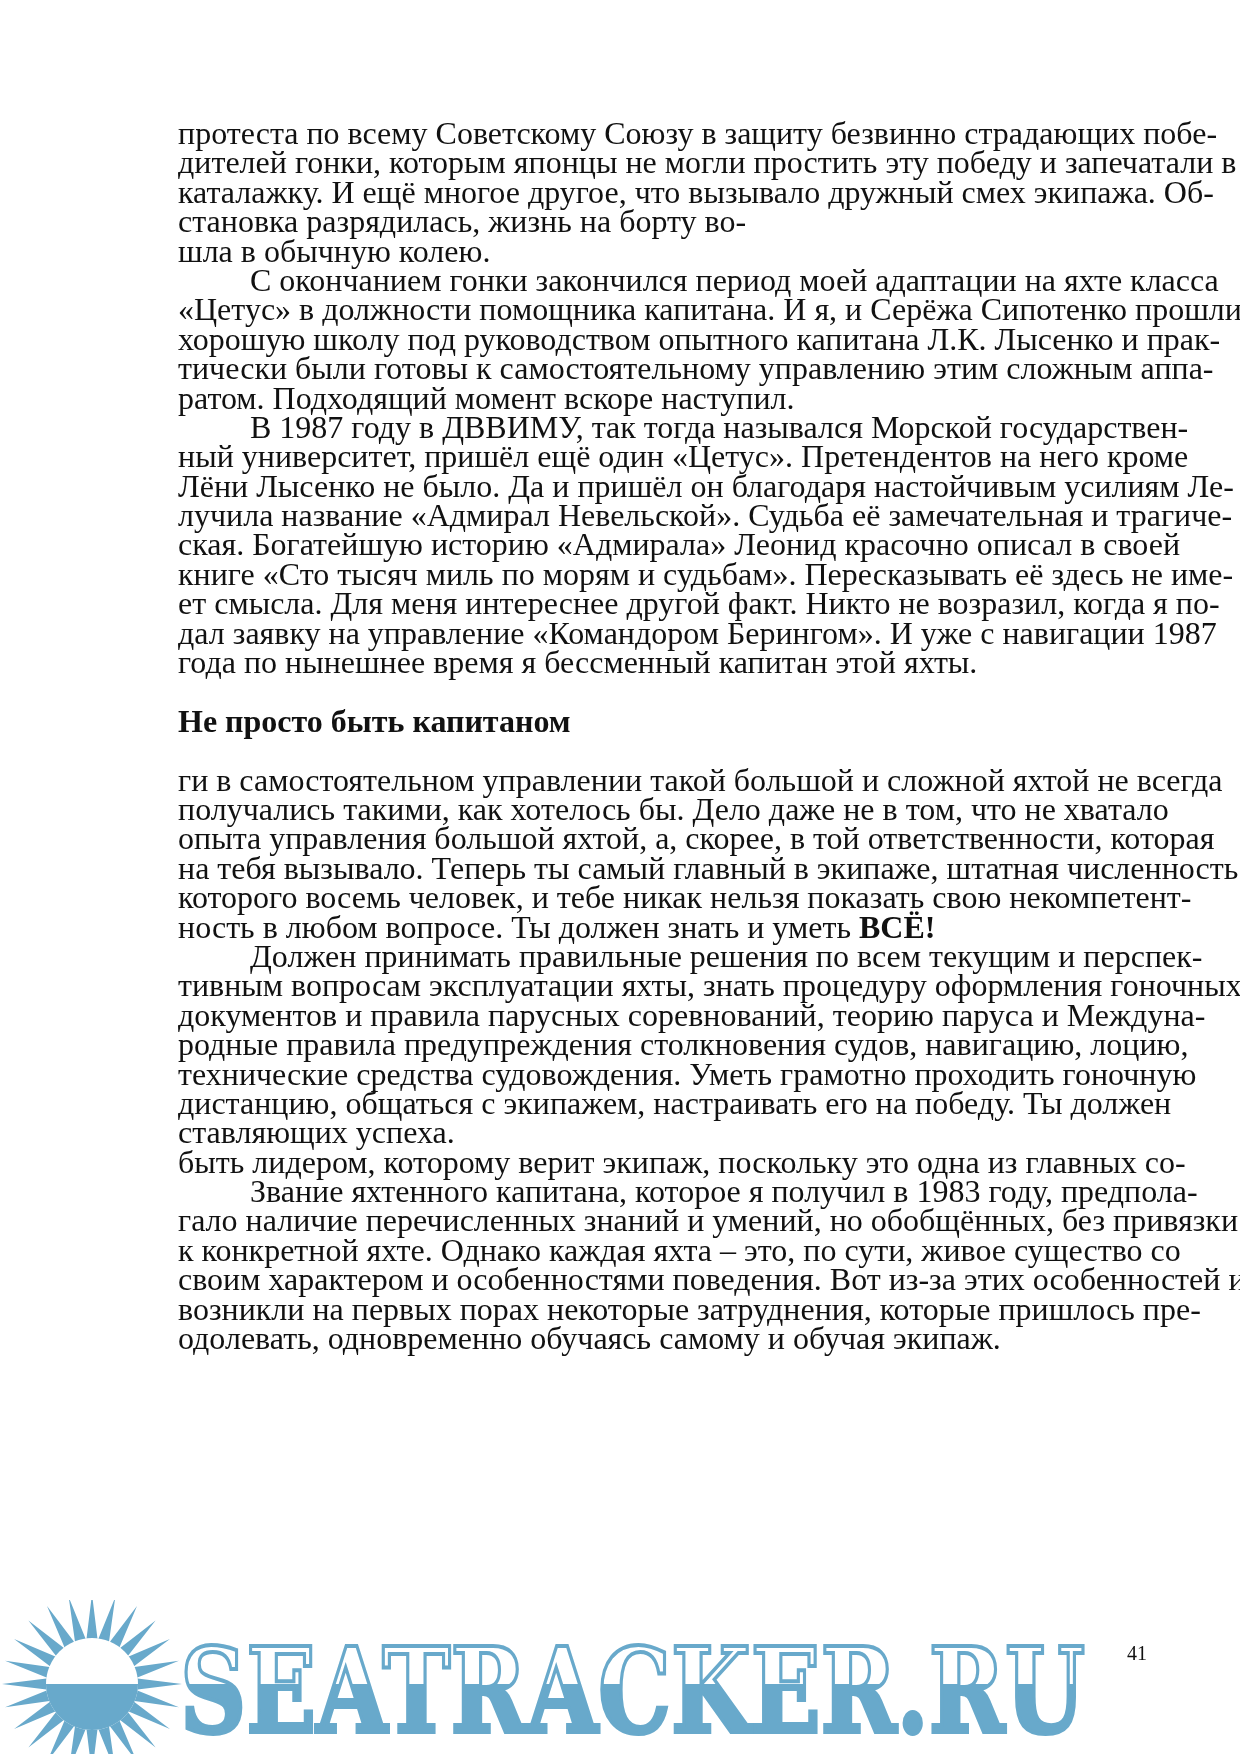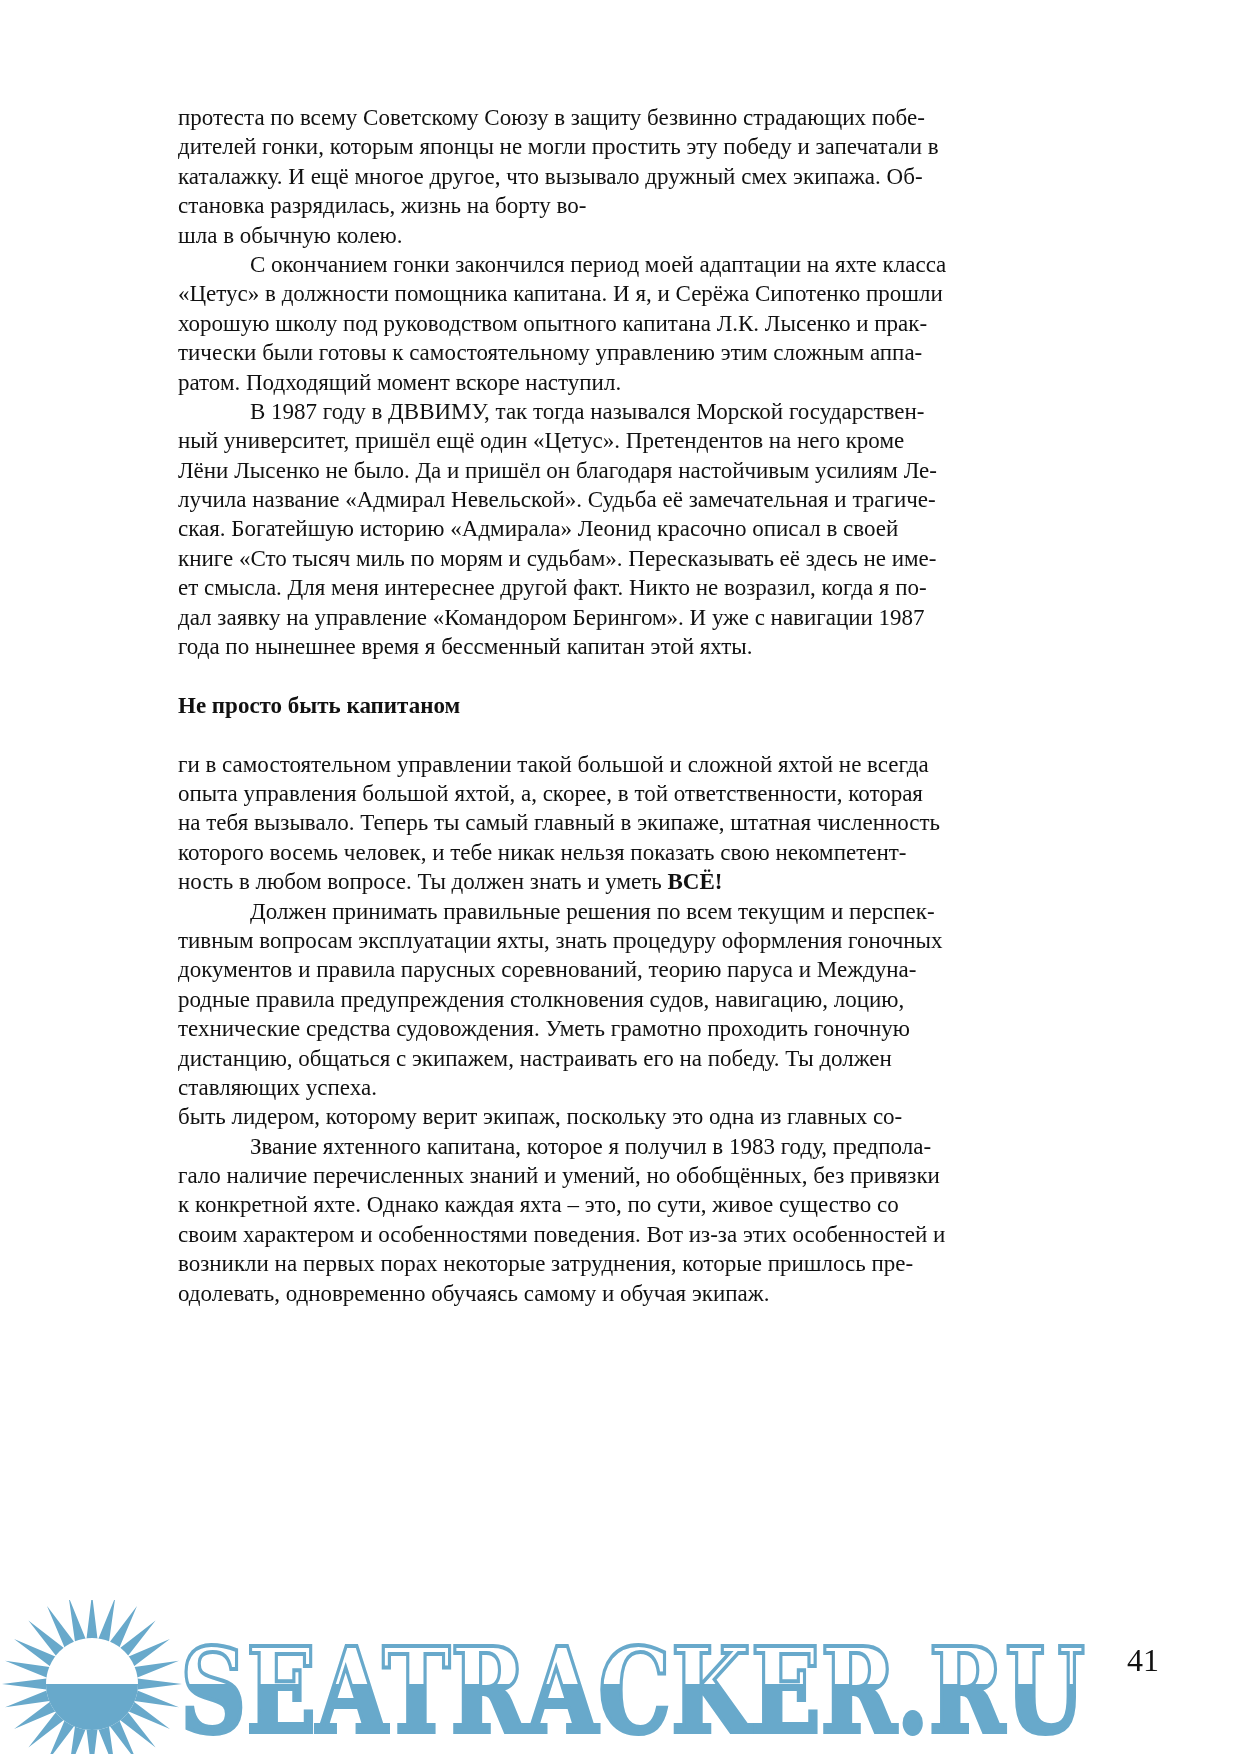--- a/index.html
+++ b/index.html
@@ -2,42 +2,42 @@
 <html><head>
 <meta charset="utf-8">
 <style>
   html, body { margin: 0; padding: 0; background: #ffffff; }
   body { width: 1240px; height: 1754px; position: relative; overflow: hidden; }
   .page {
     position: absolute; left: 0; top: 0; width: 1240px; height: 1754px;
     background: #ffffff;
   }
   .text-block {
-    position: absolute; left: 178px; top: 103px; width: 990px;
+    position: absolute; left: 178px; top: 119px; width: 990px;
     font-family: "Liberation Serif", "DejaVu Serif", serif;
-    font-size: 23px; line-height: 29.4px; color: #111111;
+    font-size: 32px; line-height: 29.4px; color: #111111;
     white-space: nowrap;
   }
   .line { display: block; height: 29.4px; }
   .indent { padding-left: 72px; }
   .heading {
     display: block; text-align: left; font-weight: bold;
     height: 29.4px; width: 968px;
   }
   .spacer { display: block; height: 29.4px; }
   .bold { font-weight: bold; }
 
   .watermark {
     position: absolute; left: 0; top: 1600px; width: 1240px; height: 154px;
     pointer-events: none;
   }
   .page-number {
     position: absolute; left: 1127px; top: 1642px;
     font-family: "Liberation Serif", "DejaVu Serif", serif;
-    font-size: 32px; color: #111111; text-align: center;
+    font-size: 20px; color: #111111; text-align: center;
   }
 </style>
 </head>
 <body>
 
 <div class="page">
   <div class="text-block">
     <div id="part1">
         <span class="line">протеста по всему Советскому Союзу в защиту безвинно страдающих побе-</span>
         <span class="line">дителей гонки, которым японцы не могли простить эту победу и запечатали в</span>
@@ -57,20 +57,21 @@
         <span class="line">книге «Сто тысяч миль по морям и судьбам». Пересказывать её здесь не име-</span>
         <span class="line">ет смысла. Для меня интереснее другой факт. Никто не возразил, когда я по-</span>
         <span class="line">дал заявку на управление «Командором Берингом». И уже с навигации 1987</span>
         <span class="line">года по нынешнее время я бессменный капитан этой яхты.</span>
       </div>
     <span class="spacer"></span>
     <span class="heading">Не просто быть капитаном</span>
     <span class="spacer"></span>
     <div id="part2">
         <span class="line">ги в самостоятельном управлении такой большой и сложной яхтой не всегда</span>
+        <span class="line">получались такими, как хотелось бы. Дело даже не в том, что не хватало</span>
         <span class="line">опыта управления большой яхтой, а, скорее, в той ответственности, которая</span>
         <span class="line">на тебя вызывало. Теперь ты самый главный в экипаже, штатная численность</span>
         <span class="line">которого восемь человек, и тебе никак нельзя показать свою некомпетент-</span>
       </div>
     <span class="line"><span>ность в любом вопросе. Ты должен знать и уметь </span><span class="bold">ВСЁ!</span></span>
     <div id="part3">
         <span class="line indent">Должен принимать правильные решения по всем текущим и перспек-</span>
         <span class="line">тивным вопросам эксплуатации яхты, знать процедуру оформления гоночных</span>
         <span class="line">документов и правила парусных соревнований, теорию паруса и Междуна-</span>
         <span class="line">родные правила предупреждения столкновения судов, навигацию, лоцию,</span>

